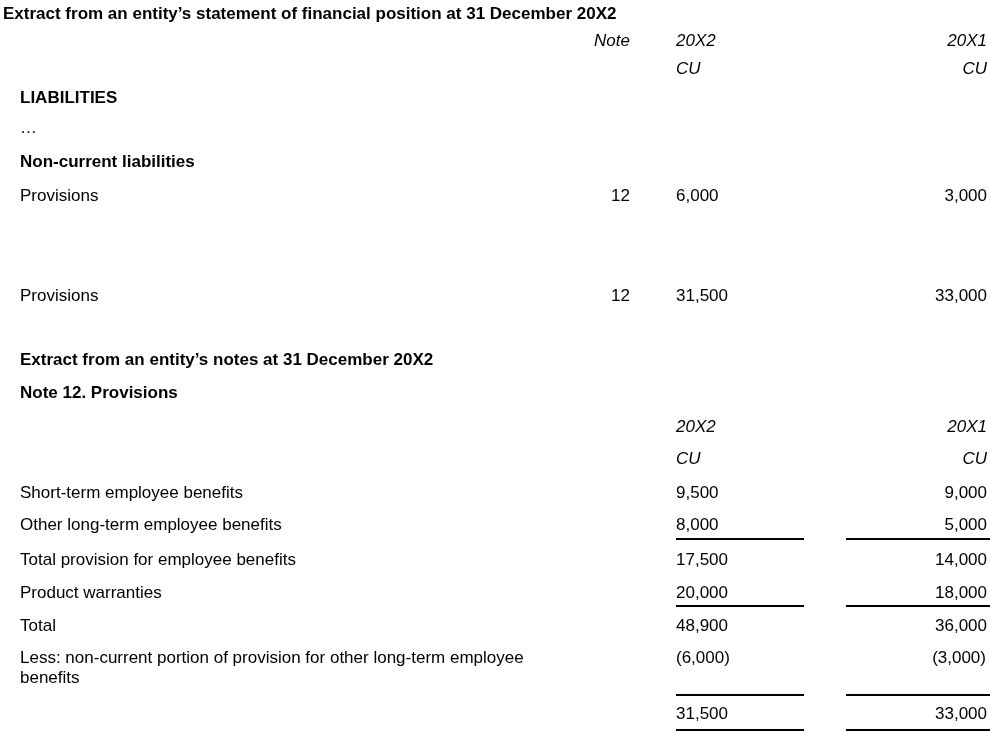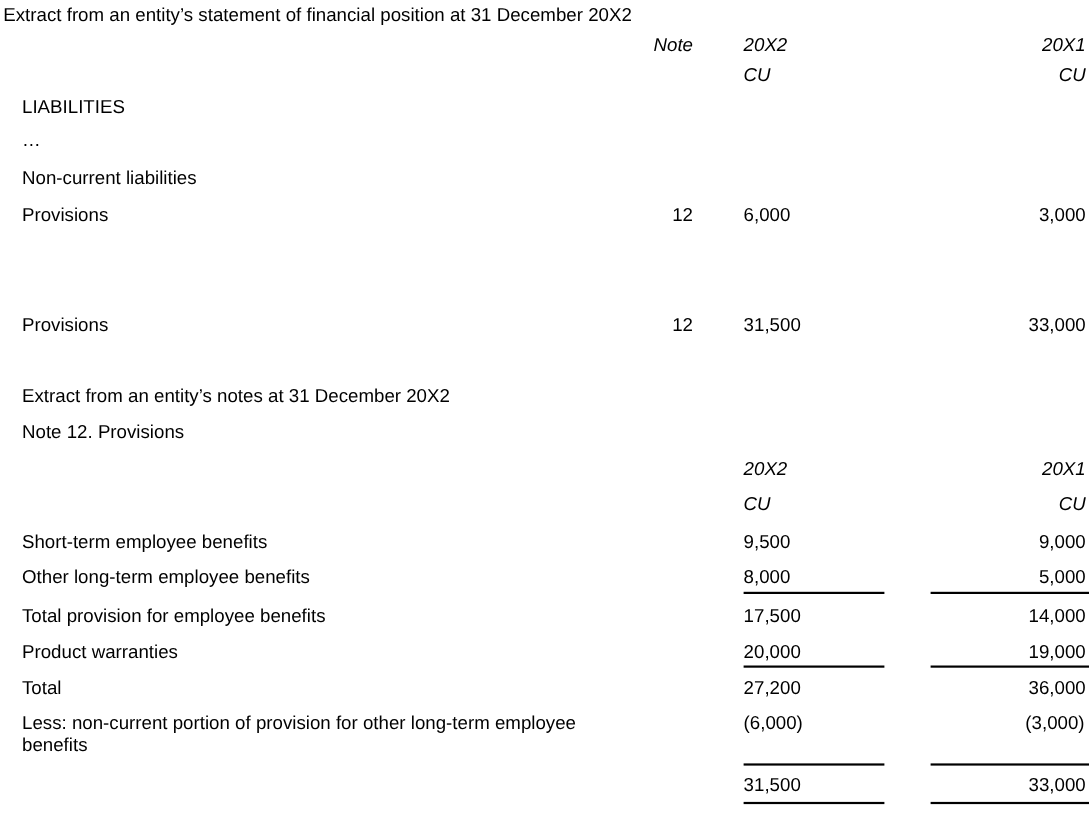--- a/index.html
+++ b/index.html
@@ -12,21 +12,21 @@
     width: 990px;
     height: 739px;
     background: #ffffff;
     color: #000000;
     font-family: "Liberation Sans", sans-serif;
     font-size: 17px;
     line-height: 20px;
     overflow: hidden;
   }
   .abs { position: absolute; left: 0; right: 0; height: 20px; }
-  .b { font-weight: normal; }
+  .b { font-weight: bold; }
   .i { font-style: italic; }
   .title { position: absolute; left: 3px; white-space: nowrap; }
   .lbl { position: absolute; left: 20px; white-space: nowrap; }
   .lbl-wrap { position: absolute; left: 20px; width: 505px; white-space: normal; }
   .note { position: absolute; left: 560px; width: 70px; text-align: right; box-sizing: border-box; }
   .v2 { position: absolute; left: 676px; width: 128px; text-align: left; box-sizing: border-box; padding-right: 7px; }
   .v1 { position: absolute; left: 846px; width: 144px; text-align: right; box-sizing: border-box; padding-right: 3px; }
   .v2.neg { padding-right: 1px; }
   .v1.neg { padding-right: 4px; }
   .rule { position: absolute; height: 0; border-top: 2px solid #000; }
@@ -112,28 +112,28 @@
 
   <div class="abs" style="top:550px">
     <span class="lbl">Total provision for employee benefits</span>
     <span class="v2">17,500</span>
     <span class="v1">14,000</span>
   </div>
 
   <div class="abs" style="top:583px">
     <span class="lbl">Product warranties</span>
     <span class="v2">20,000</span>
-    <span class="v1">19,000</span>
+    <span class="v1">18,000</span>
   </div>
   <div class="rule c2" style="top:605px"></div>
   <div class="rule c1" style="top:605px"></div>
 
   <div class="abs" style="top:616px">
     <span class="lbl">Total</span>
-    <span class="v2">27,200</span>
+    <span class="v2">48,900</span>
     <span class="v1">36,000</span>
   </div>
 
   <div class="abs" style="top:648px; height:40px">
     <span class="lbl-wrap">Less: non-current portion of provision for other long-term employee benefits</span>
     <span class="v2 neg">(6,000)</span>
     <span class="v1 neg">(3,000)</span>
   </div>
   <div class="rule c2" style="top:694px"></div>
   <div class="rule c1" style="top:694px"></div>

